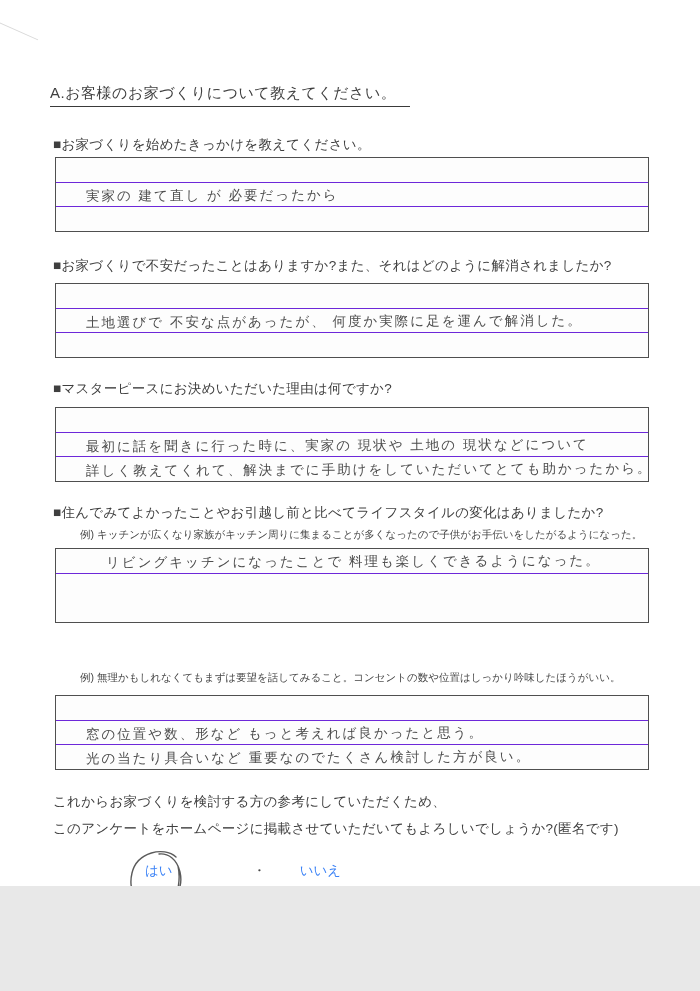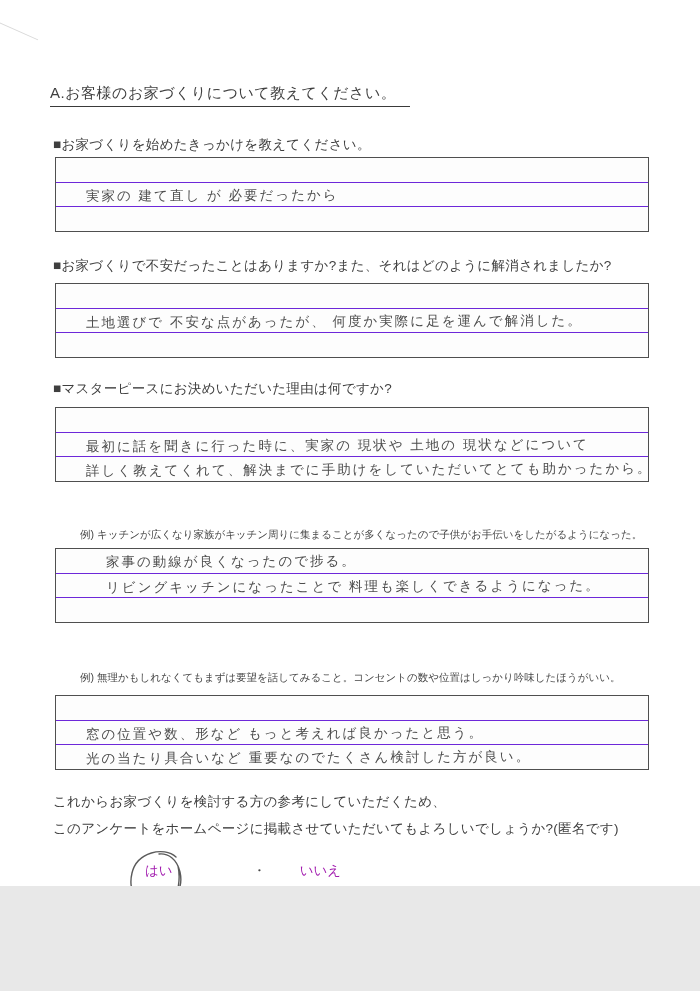--- a/index.html
+++ b/index.html
@@ -47,21 +47,21 @@
     font-size:13.5px;
     color:#4d4d4d;
     letter-spacing:2px;
     display:inline-block;
     transform:rotate(-.25deg);
   }
   .p30{padding-left:30px;}
   .p50{padding-left:50px;}
   .footer-line{left:53px;font-size:13.5px;letter-spacing:.3px;white-space:nowrap;}
   .consent-row{left:145px;top:862px;font-size:13.5px;}
-  .consent-option{position:relative;display:inline-block;color:#a21caf;}
+  .consent-option{position:relative;display:inline-block;color:#3b82f6;}
   .consent-dot{display:inline-block;margin-left:76px;color:#474747;}
   .consent-no{margin-left:30px;}
   .yes-circle{position:absolute;left:-21px;top:-16px;pointer-events:none;}
   .b-note{right:42px;top:888px;font-size:16px;color:#555;letter-spacing:.5px;}
   .scan-artifact{
     left:-6px;top:30px;width:46px;height:1px;background:#d9d9d9;
     transform:rotate(24deg);
   }
 </style>
 </head>
@@ -87,23 +87,23 @@
     <div class="row"><span class="hw p30"></span></div>
   </div>
 
   <div class="abs q-label" style="top:380px">■マスターピースにお決めいただいた理由は何ですか?</div>
   <div class="abs answer-box" style="top:407px">
     <div class="row"><span class="hw p30"></span></div>
     <div class="row"><span class="hw p30">最初に話を聞きに行った時に、実家の 現状や 土地の 現状などについて</span></div>
     <div class="row"><span class="hw p30">詳しく教えてくれて、解決までに手助けをしていただいてとても助かったから。</span></div>
   </div>
 
+  <div class="abs q-label" style="top:504px">■住んでみてよかったことやお引越し前と比べてライフスタイルの変化はありましたか?</div>
   <div class="abs example" style="top:528px">例) キッチンが広くなり家族がキッチン周りに集まることが多くなったので子供がお手伝いをしたがるようになった。</div>
   <div class="abs answer-box" style="top:548px">
-    <div class="row"><span class="hw p50">家事の動線が良くなったので捗る。</span></div>
     <div class="row"><span class="hw p50">リビングキッチンになったことで 料理も楽しくできるようになった。</span></div>
     <div class="row"><span class="hw p50"></span></div>
   </div>
 
   <div class="abs example" style="top:671px">例) 無理かもしれなくてもまずは要望を話してみること。コンセントの数や位置はしっかり吟味したほうがいい。</div>
   <div class="abs answer-box" style="top:695px">
     <div class="row"><span class="hw p30"></span></div>
     <div class="row"><span class="hw p30">窓の位置や数、形など もっと考えれば良かったと思う。</span></div>
     <div class="row"><span class="hw p30">光の当たり具合いなど 重要なのでたくさん検討した方が良い。</span></div>
   </div>

